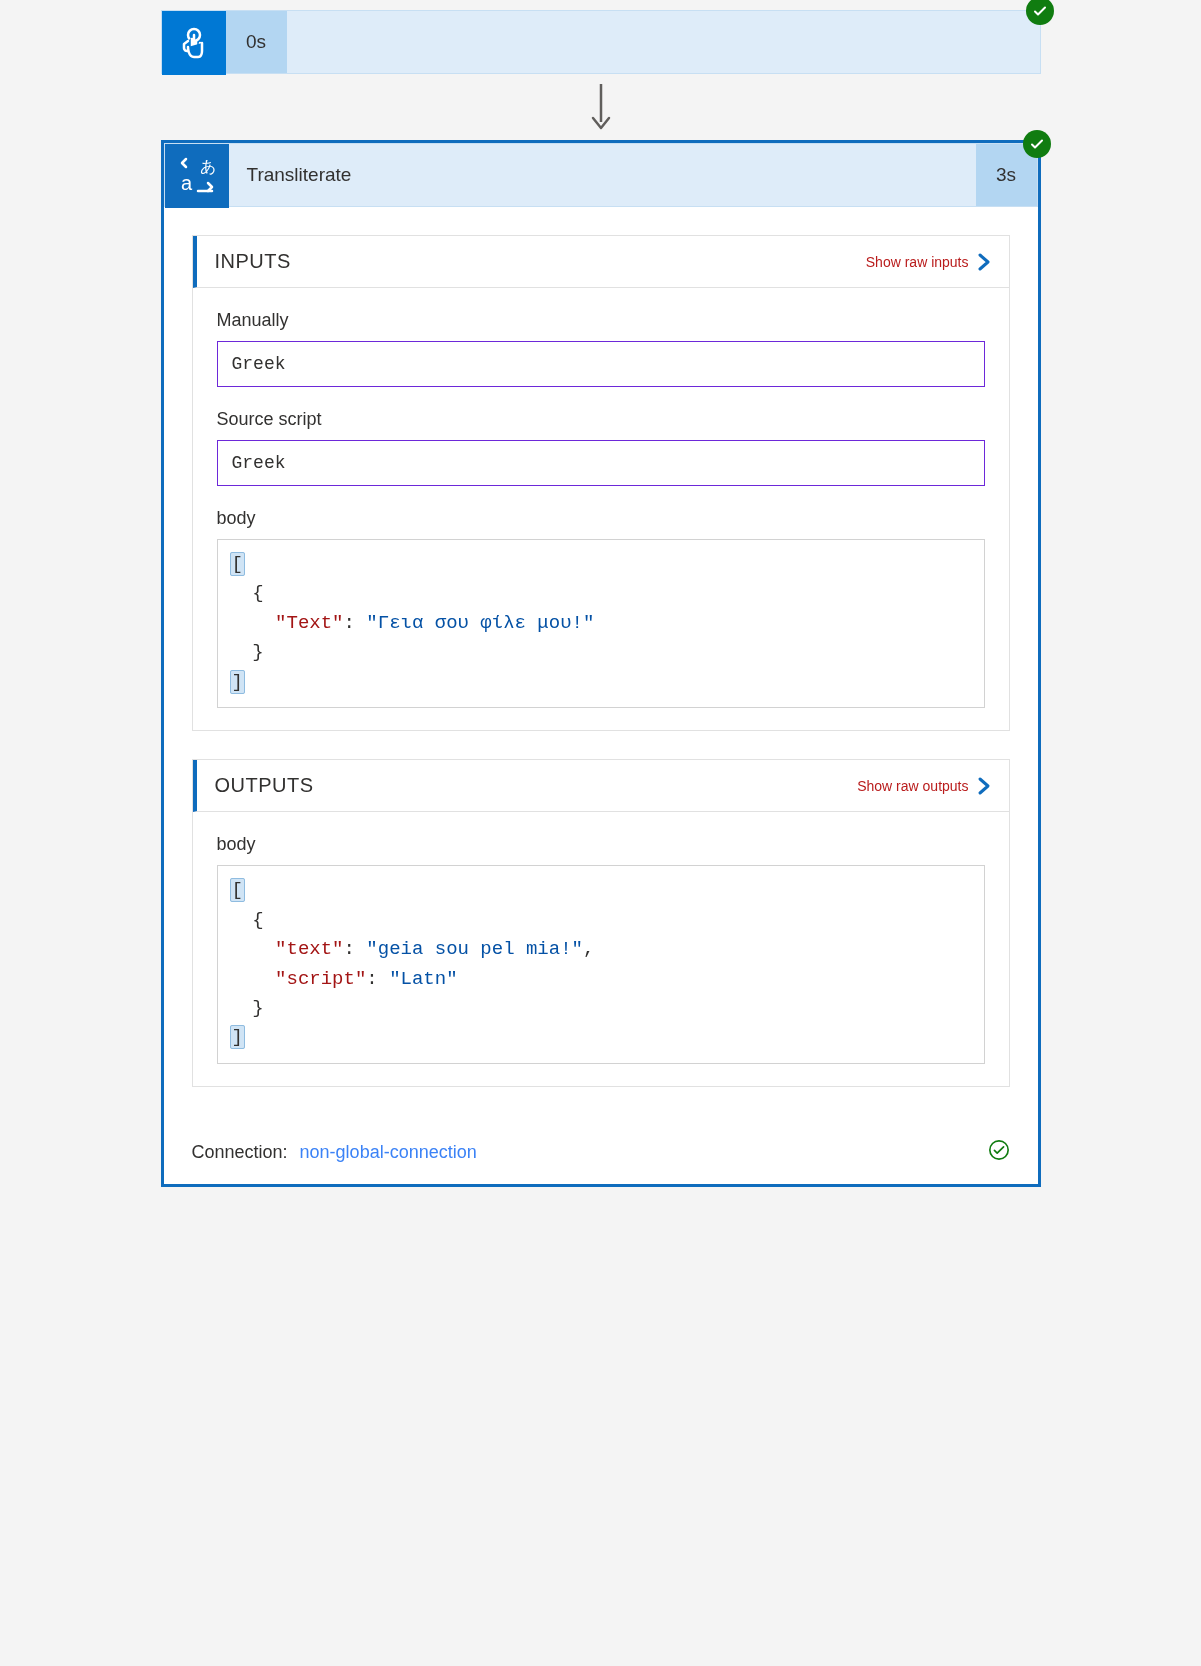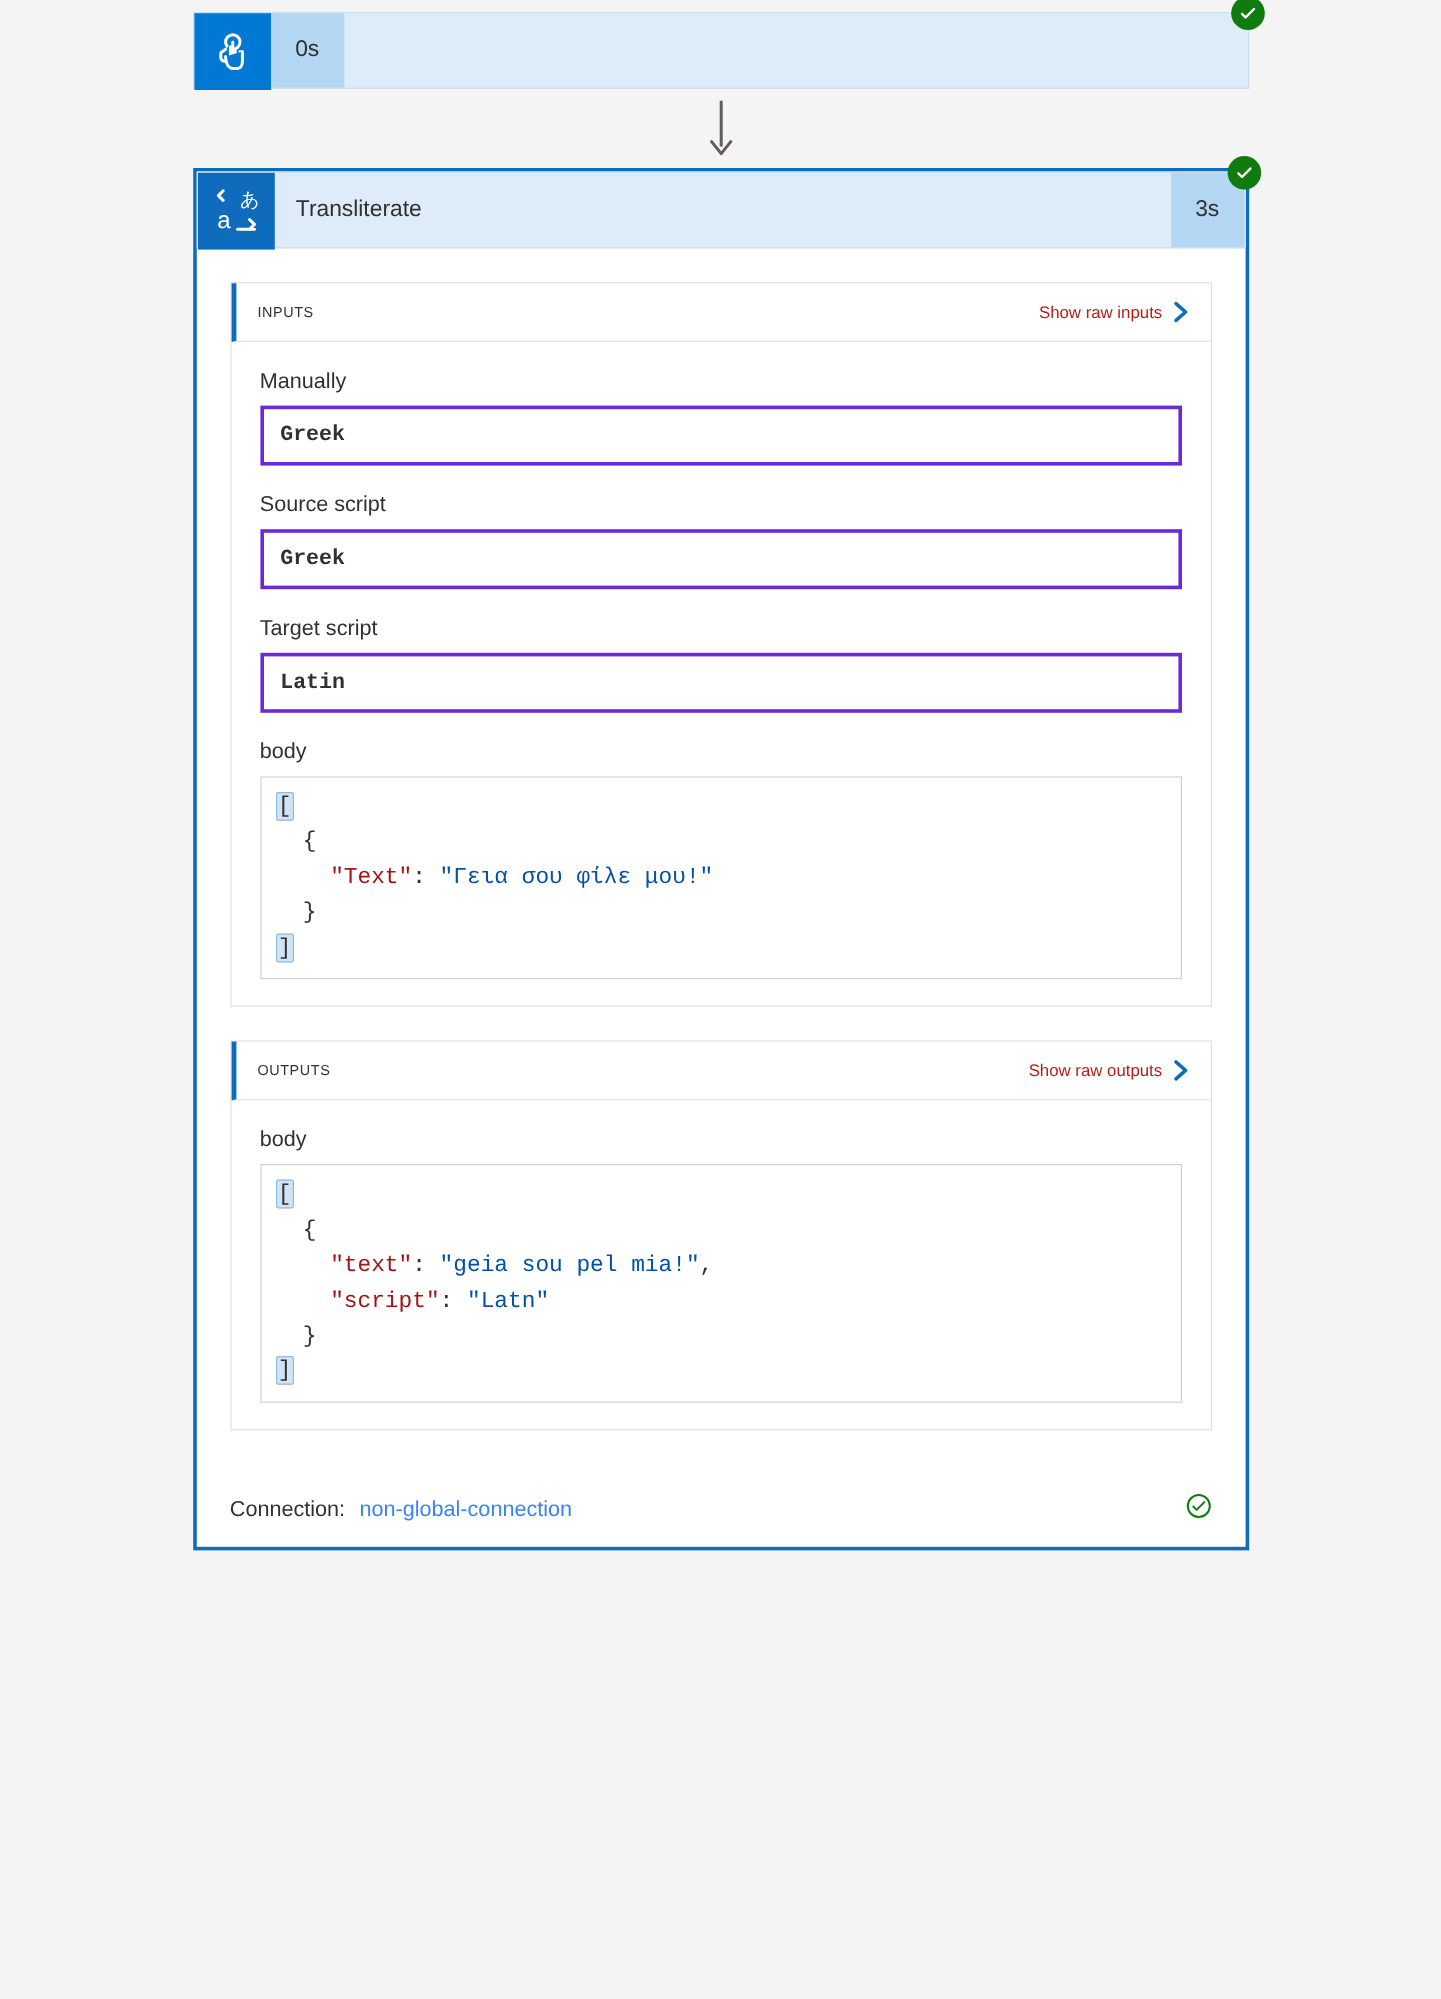--- a/index.html
+++ b/index.html
@@ -85,21 +85,21 @@
 }
 .section-header {
   display: flex;
   align-items: center;
   justify-content: space-between;
   padding: 14px 18px;
   border-bottom: 1px solid #e1e1e1;
   border-left: 4px solid #0f6cbd;
 }
 .section-header-title {
-  font-size: 12px;
+  font-size: 20px;
   letter-spacing: 0.5px;
   color: #323130;
   font-weight: 400;
 }
 .section-header-link {
   display: flex;
   align-items: center;
   gap: 8px;
   font-size: 14px;
   color: #b91c1c;
@@ -108,27 +108,26 @@
 .section-header-link svg { color: #0f6cbd; }
 .section-content { padding: 22px 24px; }
 .field { margin-bottom: 22px; }
 .field:last-child { margin-bottom: 0; }
 .field-label {
   font-size: 18px;
   color: #323130;
   margin-bottom: 10px;
 }
 .field-value {
-  border: 3px solid #6d28d9;
+  border: 1px solid #6d28d9;
   padding: 12px 14px;
   font-size: 18px;
   font-family: Consolas, "Courier New", monospace;
   color: #323130;
   background: #fff;
-  font-weight: bold;
 }
 .json-box {
   border: 1px solid #d2d2d2;
   padding: 10px 12px;
   font-family: Consolas, "Courier New", monospace;
   font-size: 19px;
   line-height: 1.55;
   background: #fff;
   white-space: pre;
 }
@@ -220,24 +219,20 @@
         <div class="section-content">
           <div class="field">
             <div class="field-label">Manually</div>
             <div class="field-value">Greek</div>
           </div>
           <div class="field">
             <div class="field-label">Source script</div>
             <div class="field-value">Greek</div>
           </div>
           <div class="field">
-            <div class="field-label">Target script</div>
-            <div class="field-value">Latin</div>
-          </div>
-          <div class="field">
             <div class="field-label">body</div>
             <div class="json-box"><span class="json-bracket-hl">[</span>
   <span class="json-punc">{</span>
     <span class="json-key">"Text"</span><span class="json-punc">: </span><span class="json-string">"Γεια σου φίλε μου!"</span>
   <span class="json-punc">}</span>
 <span class="json-bracket-hl">]</span></div>
           </div>
         </div>
       </div>
 

